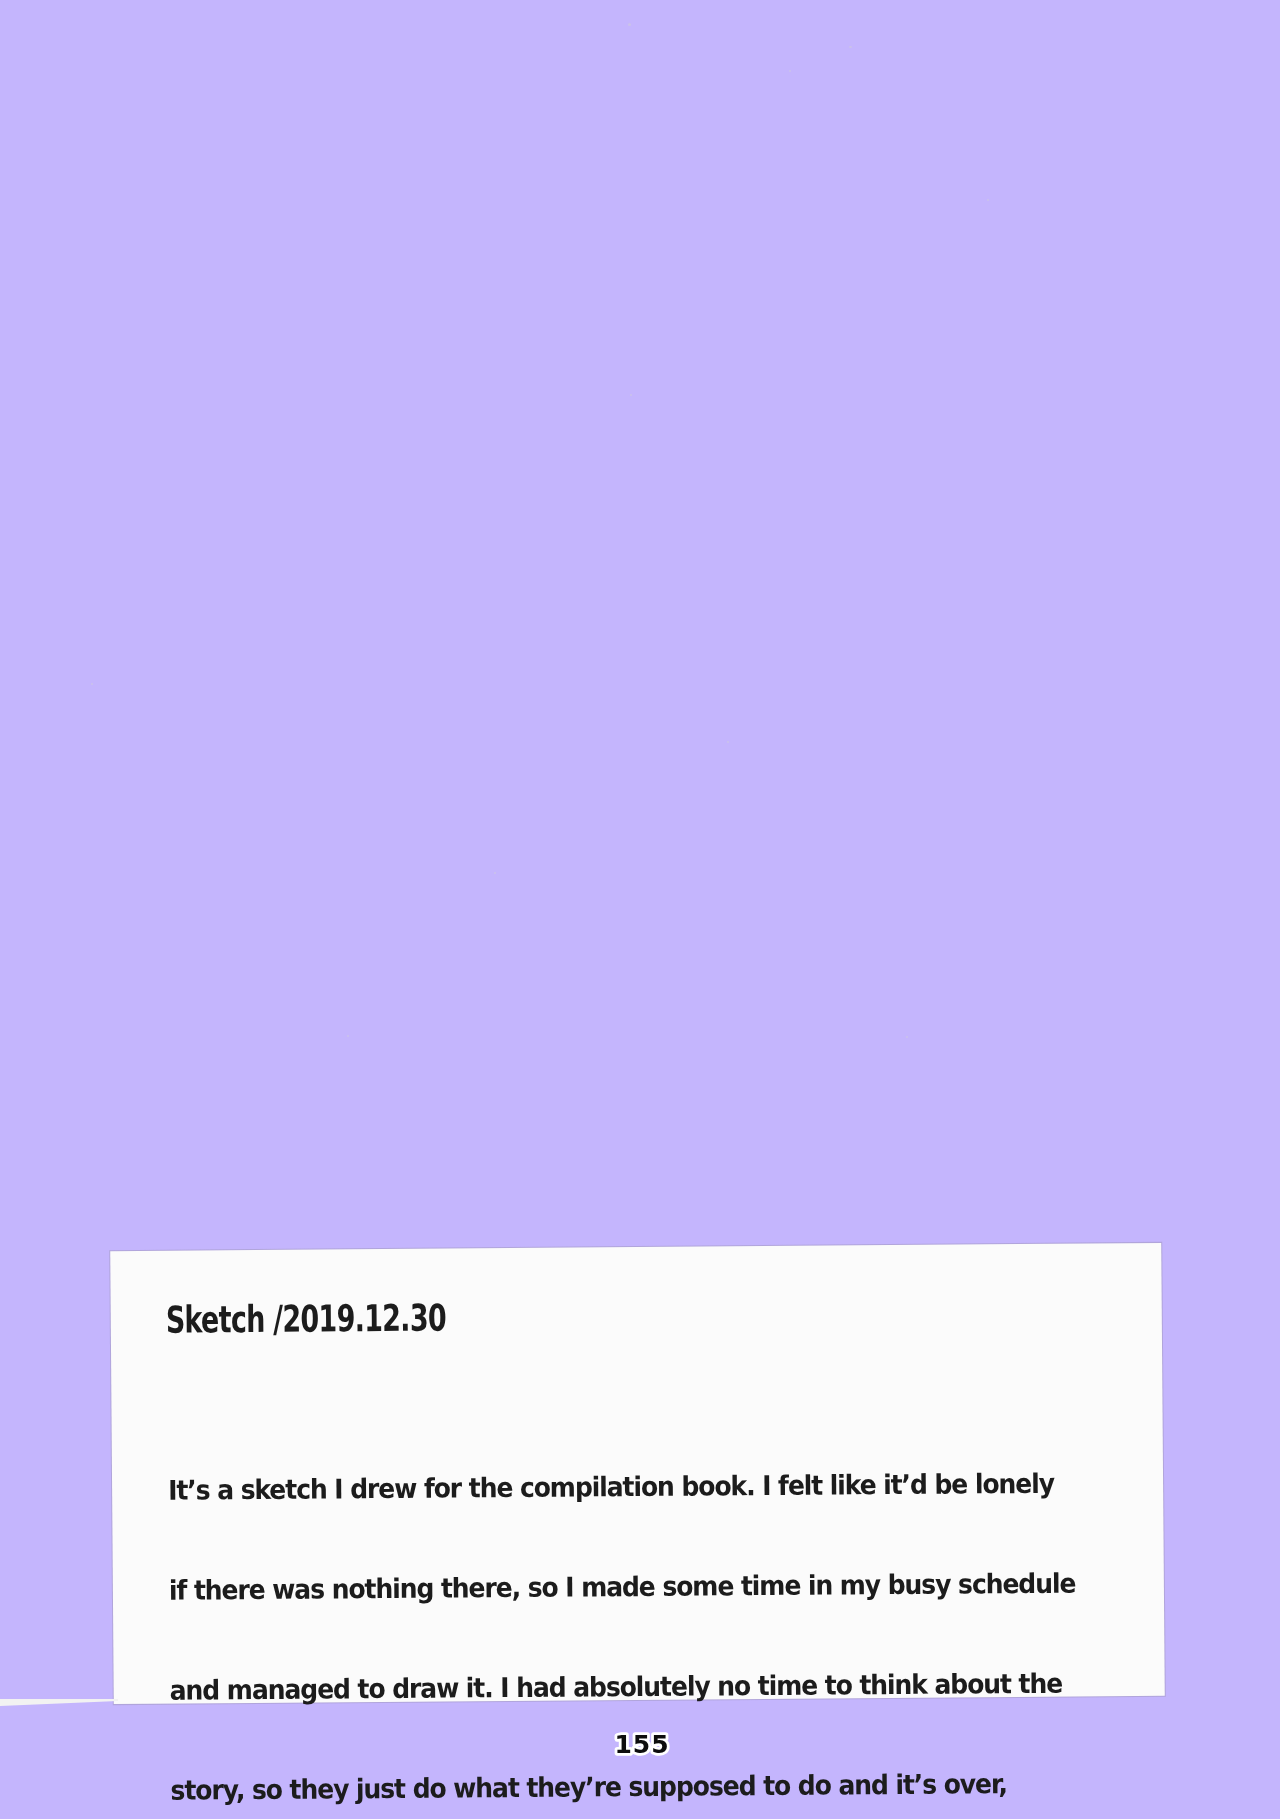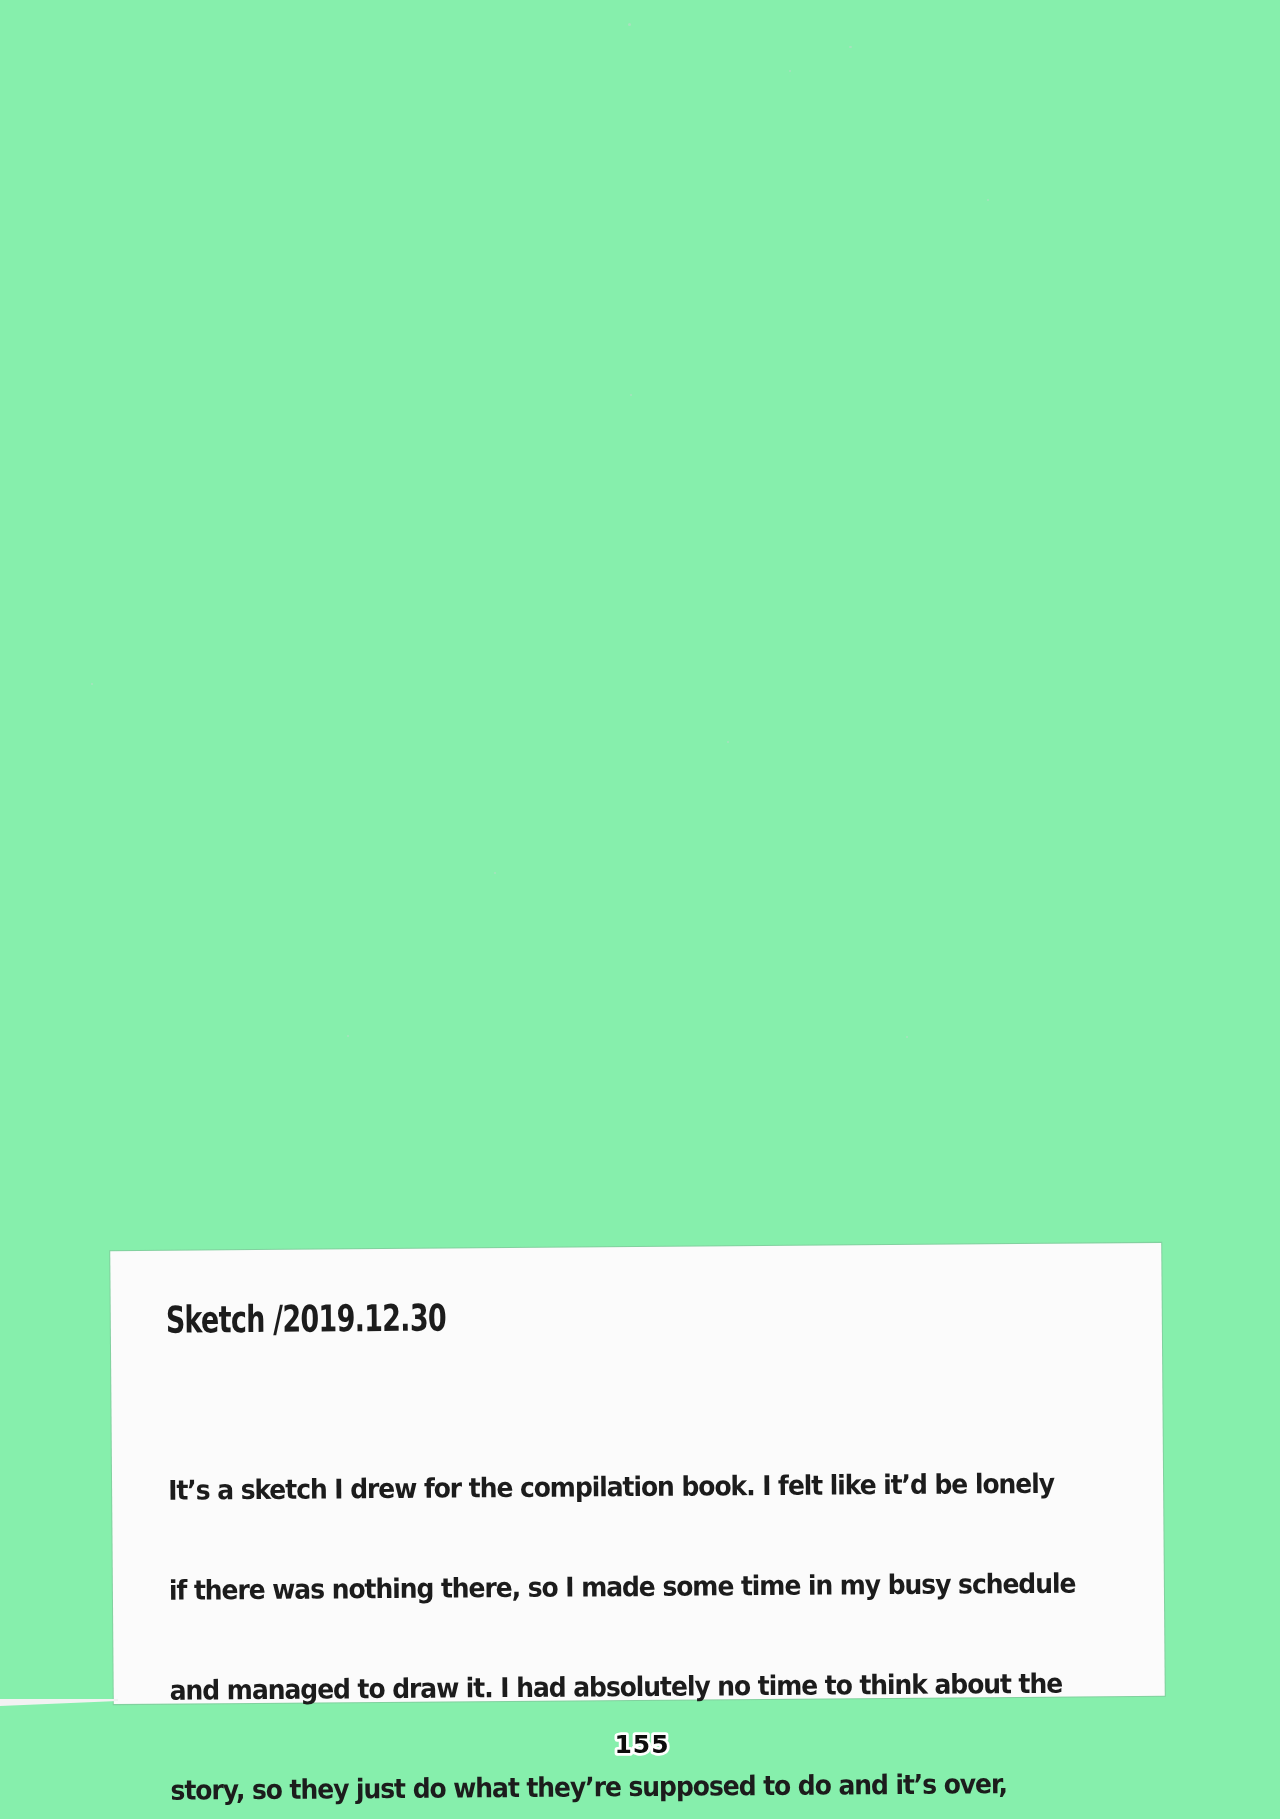--- a/index.html
+++ b/index.html
@@ -4,21 +4,21 @@
 <style>
   html, body {
     margin: 0;
     padding: 0;
     background: #000;
   }
   #page {
     position: relative;
     width: 1280px;
     height: 1819px;
-    background: #86efac;
+    background: #c4b5fd;
     overflow: hidden;
     font-family: "DejaVu Sans", sans-serif;
   }
   
   .speck {
     position: absolute;
     background: rgba(210,210,210,0.45);
     border-radius: 50%;
   }
   

